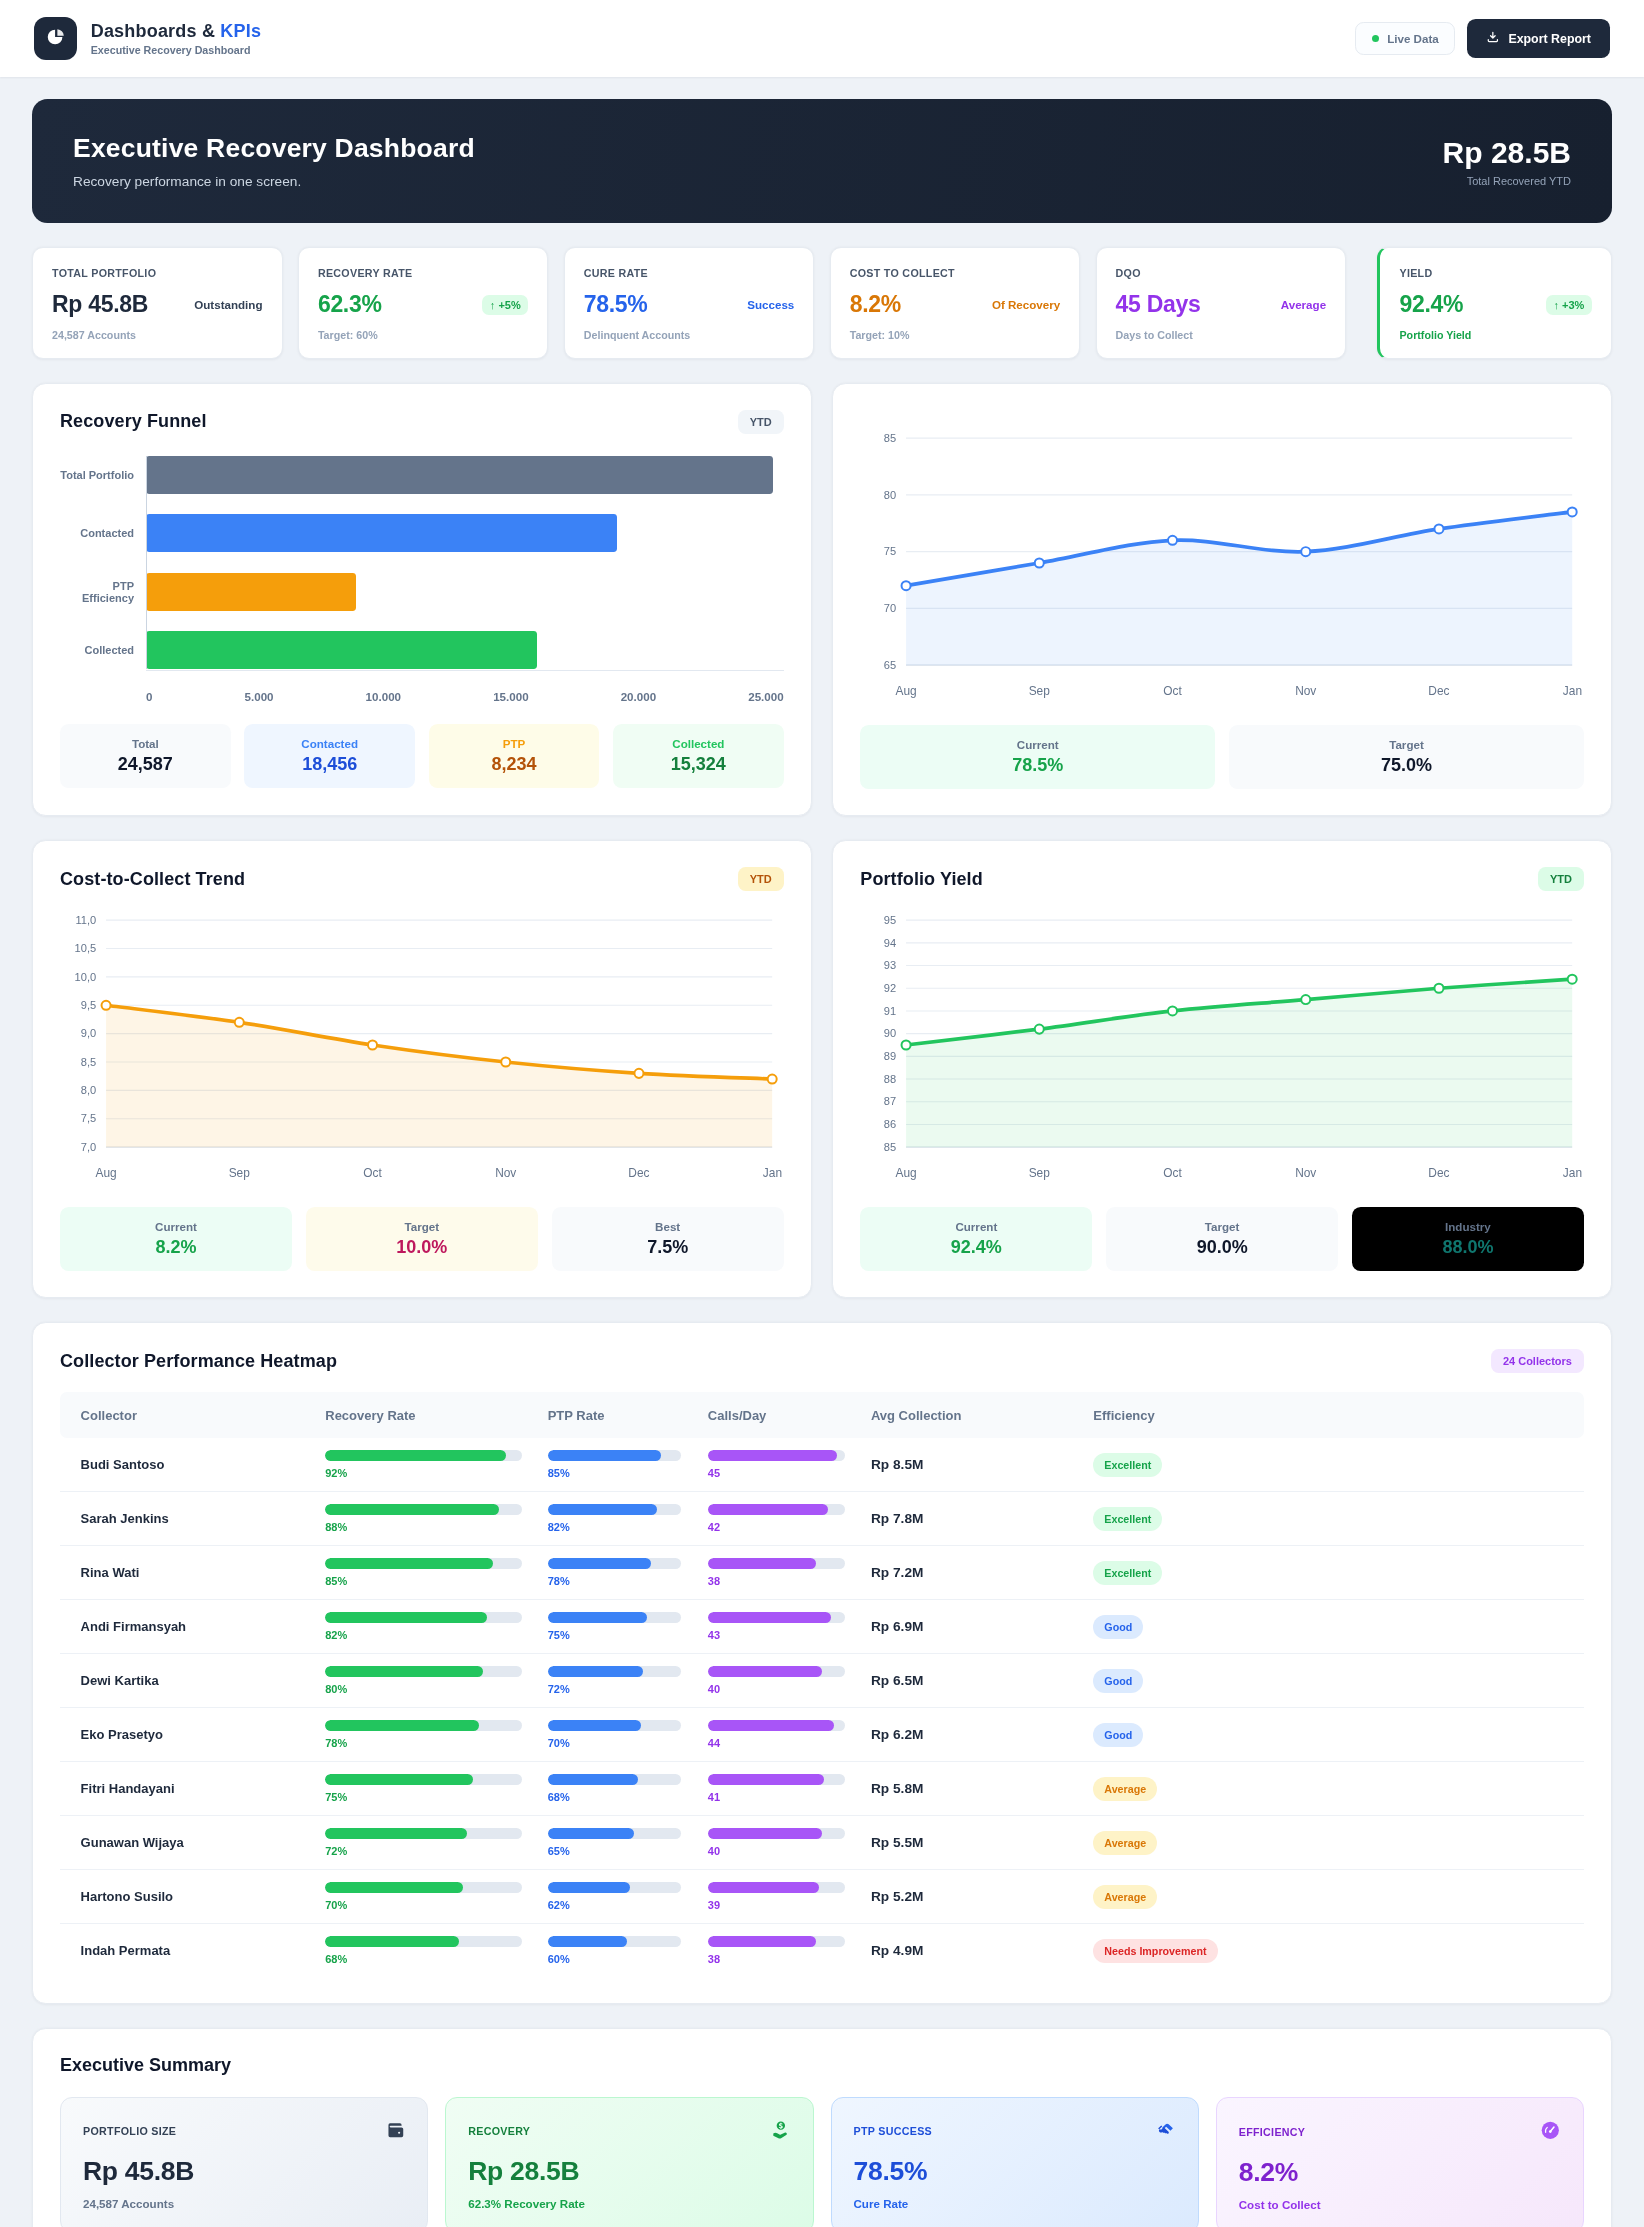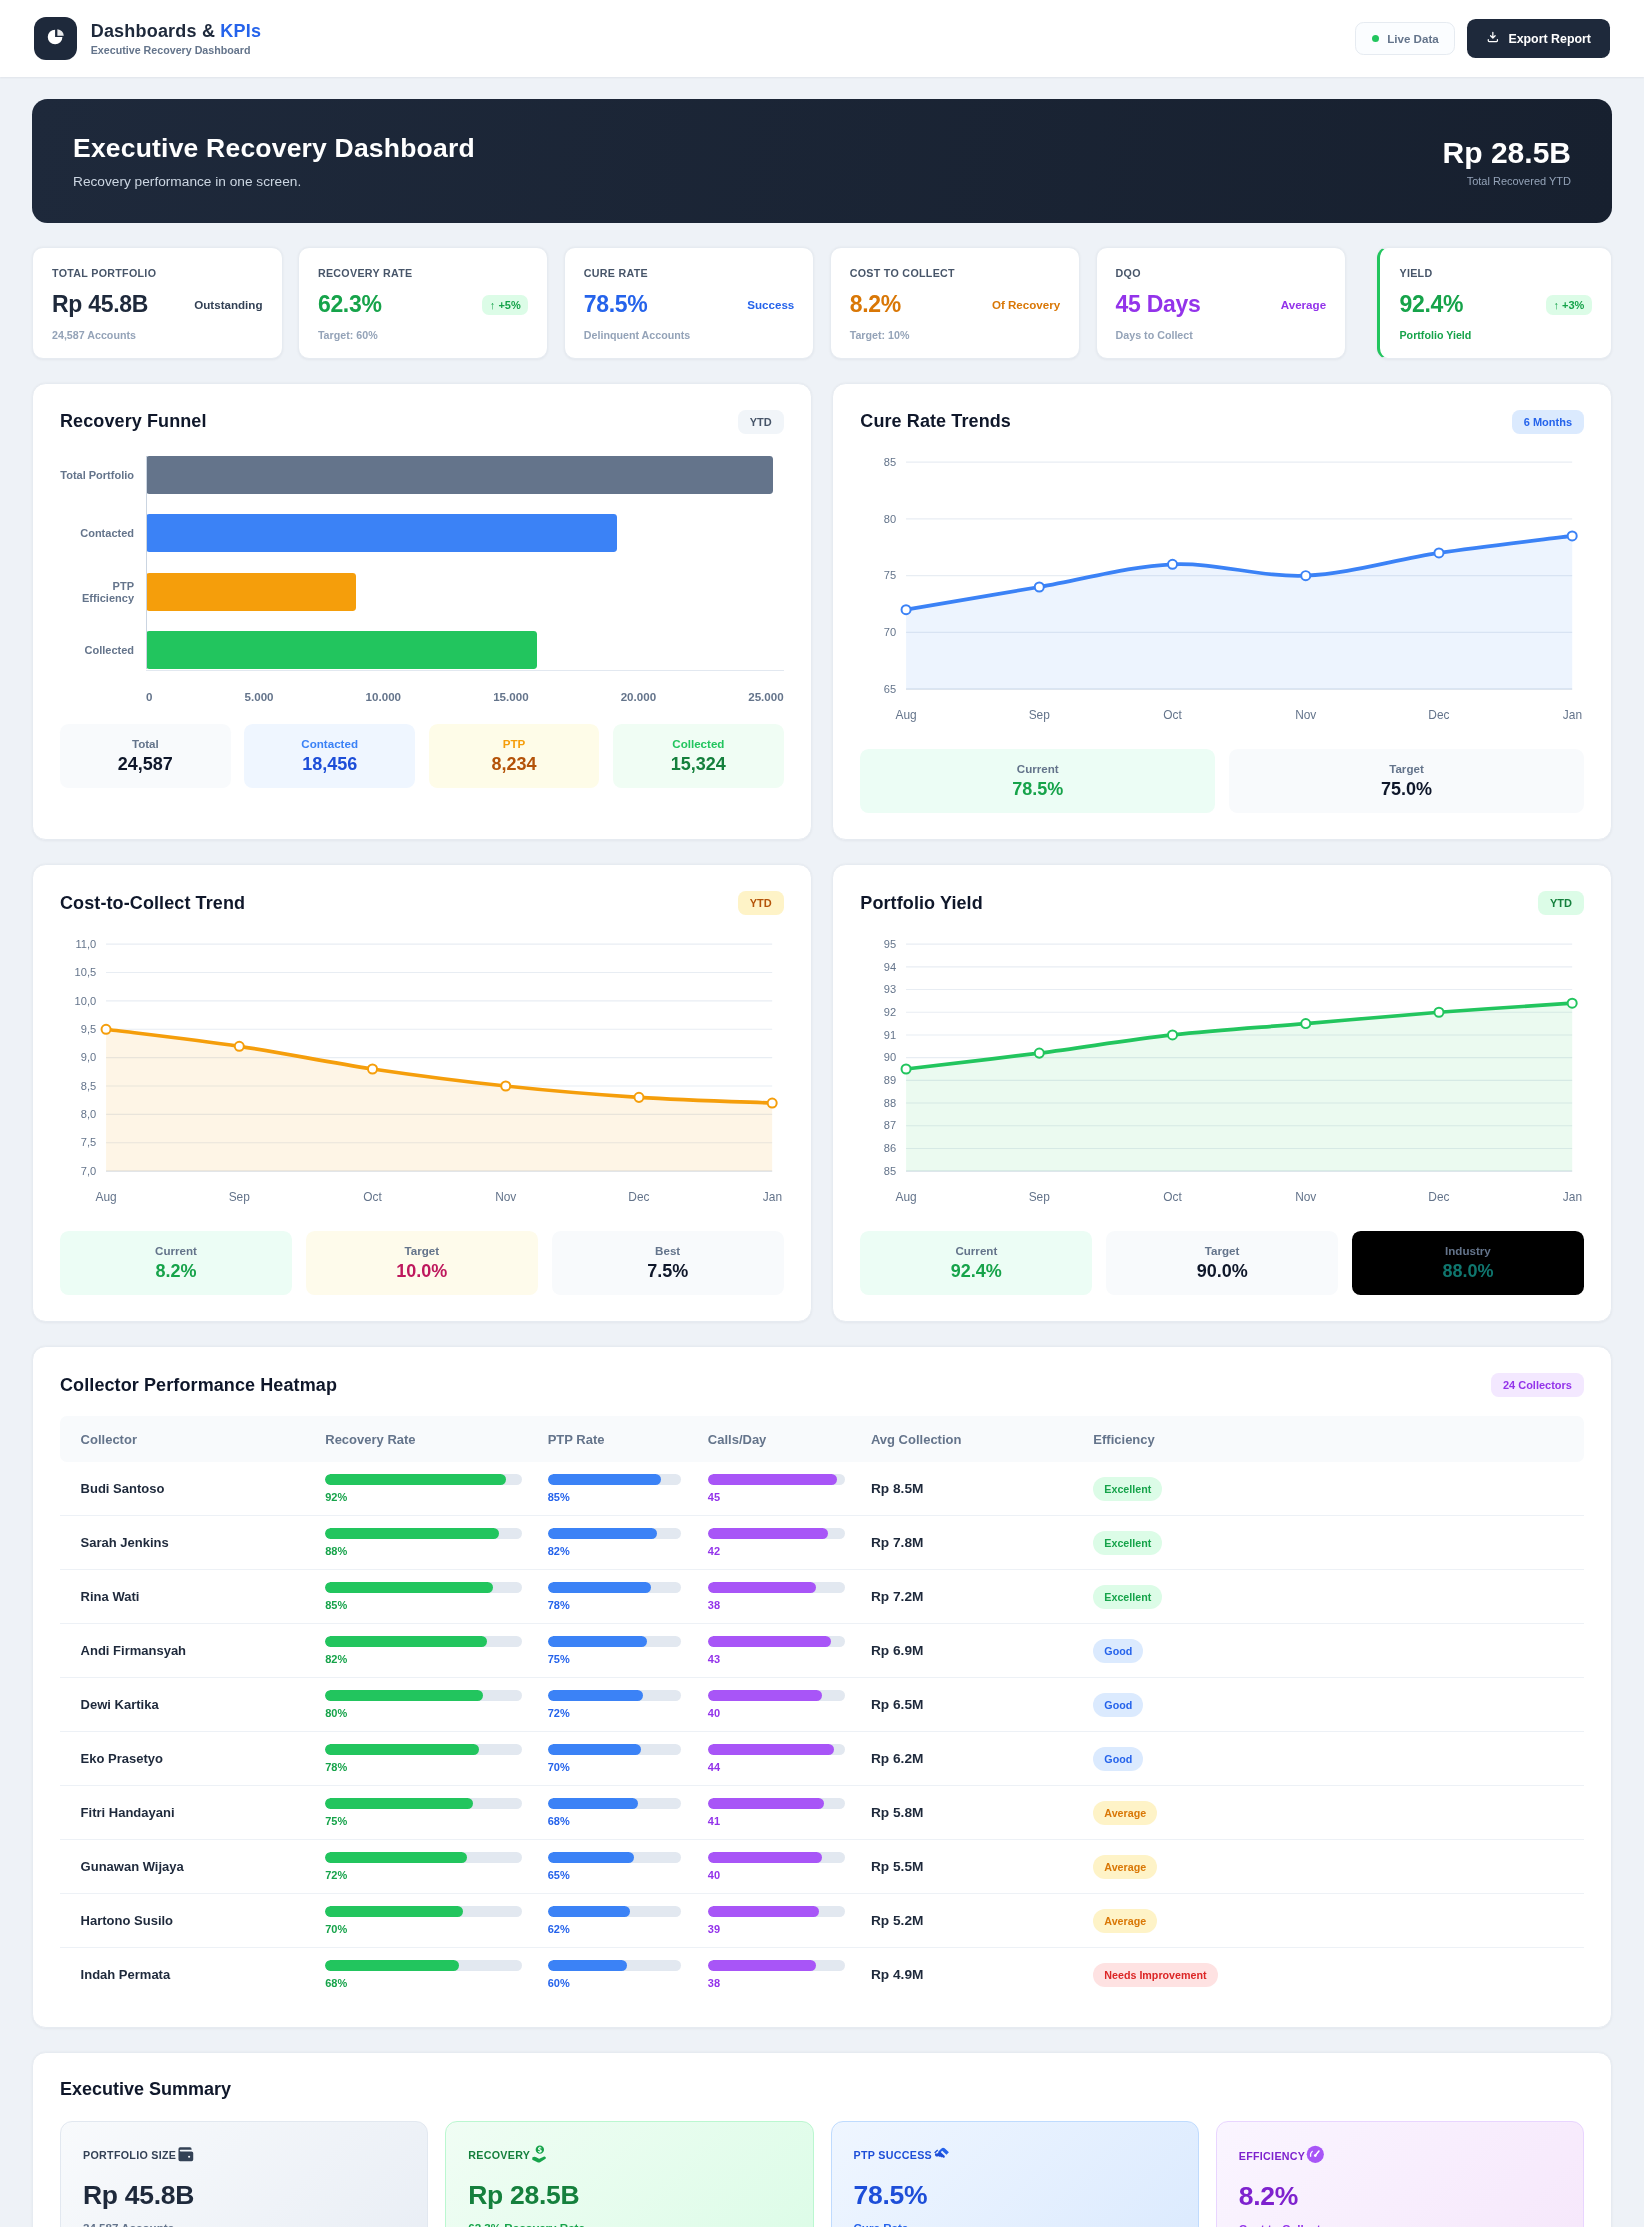--- a/index.html
+++ b/index.html
@@ -83,21 +83,21 @@
   .tr-rec { width:197px; } .tr-ptp { width:133px; } .tr-calls { width:137px; }
   .fill { height:100%; border-radius:6px; }
   .bar-val { font-size:11px; font-weight:600; margin-top:6px; }
   .hm-avg { font-size:13.7px; font-weight:800; color:#1e293b; }
   .eff-badge { display:inline-block; padding:6px 11px; border-radius:8563px; font-size:10.7px; font-weight:700; }
 
   
   .summary-card { margin-top:24px; }
   .summary-grid { display:grid; grid-template-columns:repeat(4,1fr); gap:17px; margin-top:20.6px; }
   .sum-card { border-radius:12px; padding:22px 22px 20.6px; border:0.9px solid transparent; }
-  .sum-top { display:flex; align-items:center; }
+  .sum-top { display:flex; align-items:center; justify-content:space-between; }
   .sum-label { font-size:10.7px; font-weight:800; letter-spacing:0.3px; }
   .sum-value { font-size:26.5px; font-weight:800; margin-top:13.7px; letter-spacing:-0.3px; }
   .sum-sub { font-size:11.6px; font-weight:600; margin-top:10.3px; }
 </style>
 </head>
 <body>
 
 <header class="app-header">
   <div class="hdr-left">
     <div class="logo-box">
@@ -253,24 +253,20 @@
             <div class="stat-value" style="color:#b45309">8,234</div>
           </div>
           <div class="stat-box" style="background: rgb(240, 253, 244);">
             <div class="stat-label" style="color:#22c55e">Collected</div>
             <div class="stat-value" style="color:#15803d">15,324</div>
           </div>
         </div>
     </div>
 
     <div class="card">
-      <div class="card-head">
-        <h2>Cure Rate Trends</h2>
-        <span class="chip" id="badge1" style="background: rgb(219, 234, 254); color: rgb(37, 99, 235);">6 Months</span>
-      </div>
       <div class="chart-wrap" id="cureChart">
           <svg viewBox="0 0 880 340">
             <line x1="56" y1="16.0" x2="866" y2="16.0" stroke="#e8edf3" stroke-width="1.3"></line>
             <text x="44" y="20.5" text-anchor="end" font-size="13.5" fill="#64748b">85</text>
             <line x1="56" y1="85.0" x2="866" y2="85.0" stroke="#e8edf3" stroke-width="1.3"></line>
             <text x="44" y="89.5" text-anchor="end" font-size="13.5" fill="#64748b">80</text>
             <line x1="56" y1="154.0" x2="866" y2="154.0" stroke="#e8edf3" stroke-width="1.3"></line>
             <text x="44" y="158.5" text-anchor="end" font-size="13.5" fill="#64748b">75</text>
             <line x1="56" y1="223.0" x2="866" y2="223.0" stroke="#e8edf3" stroke-width="1.3"></line>
             <text x="44" y="227.5" text-anchor="end" font-size="13.5" fill="#64748b">70</text>

